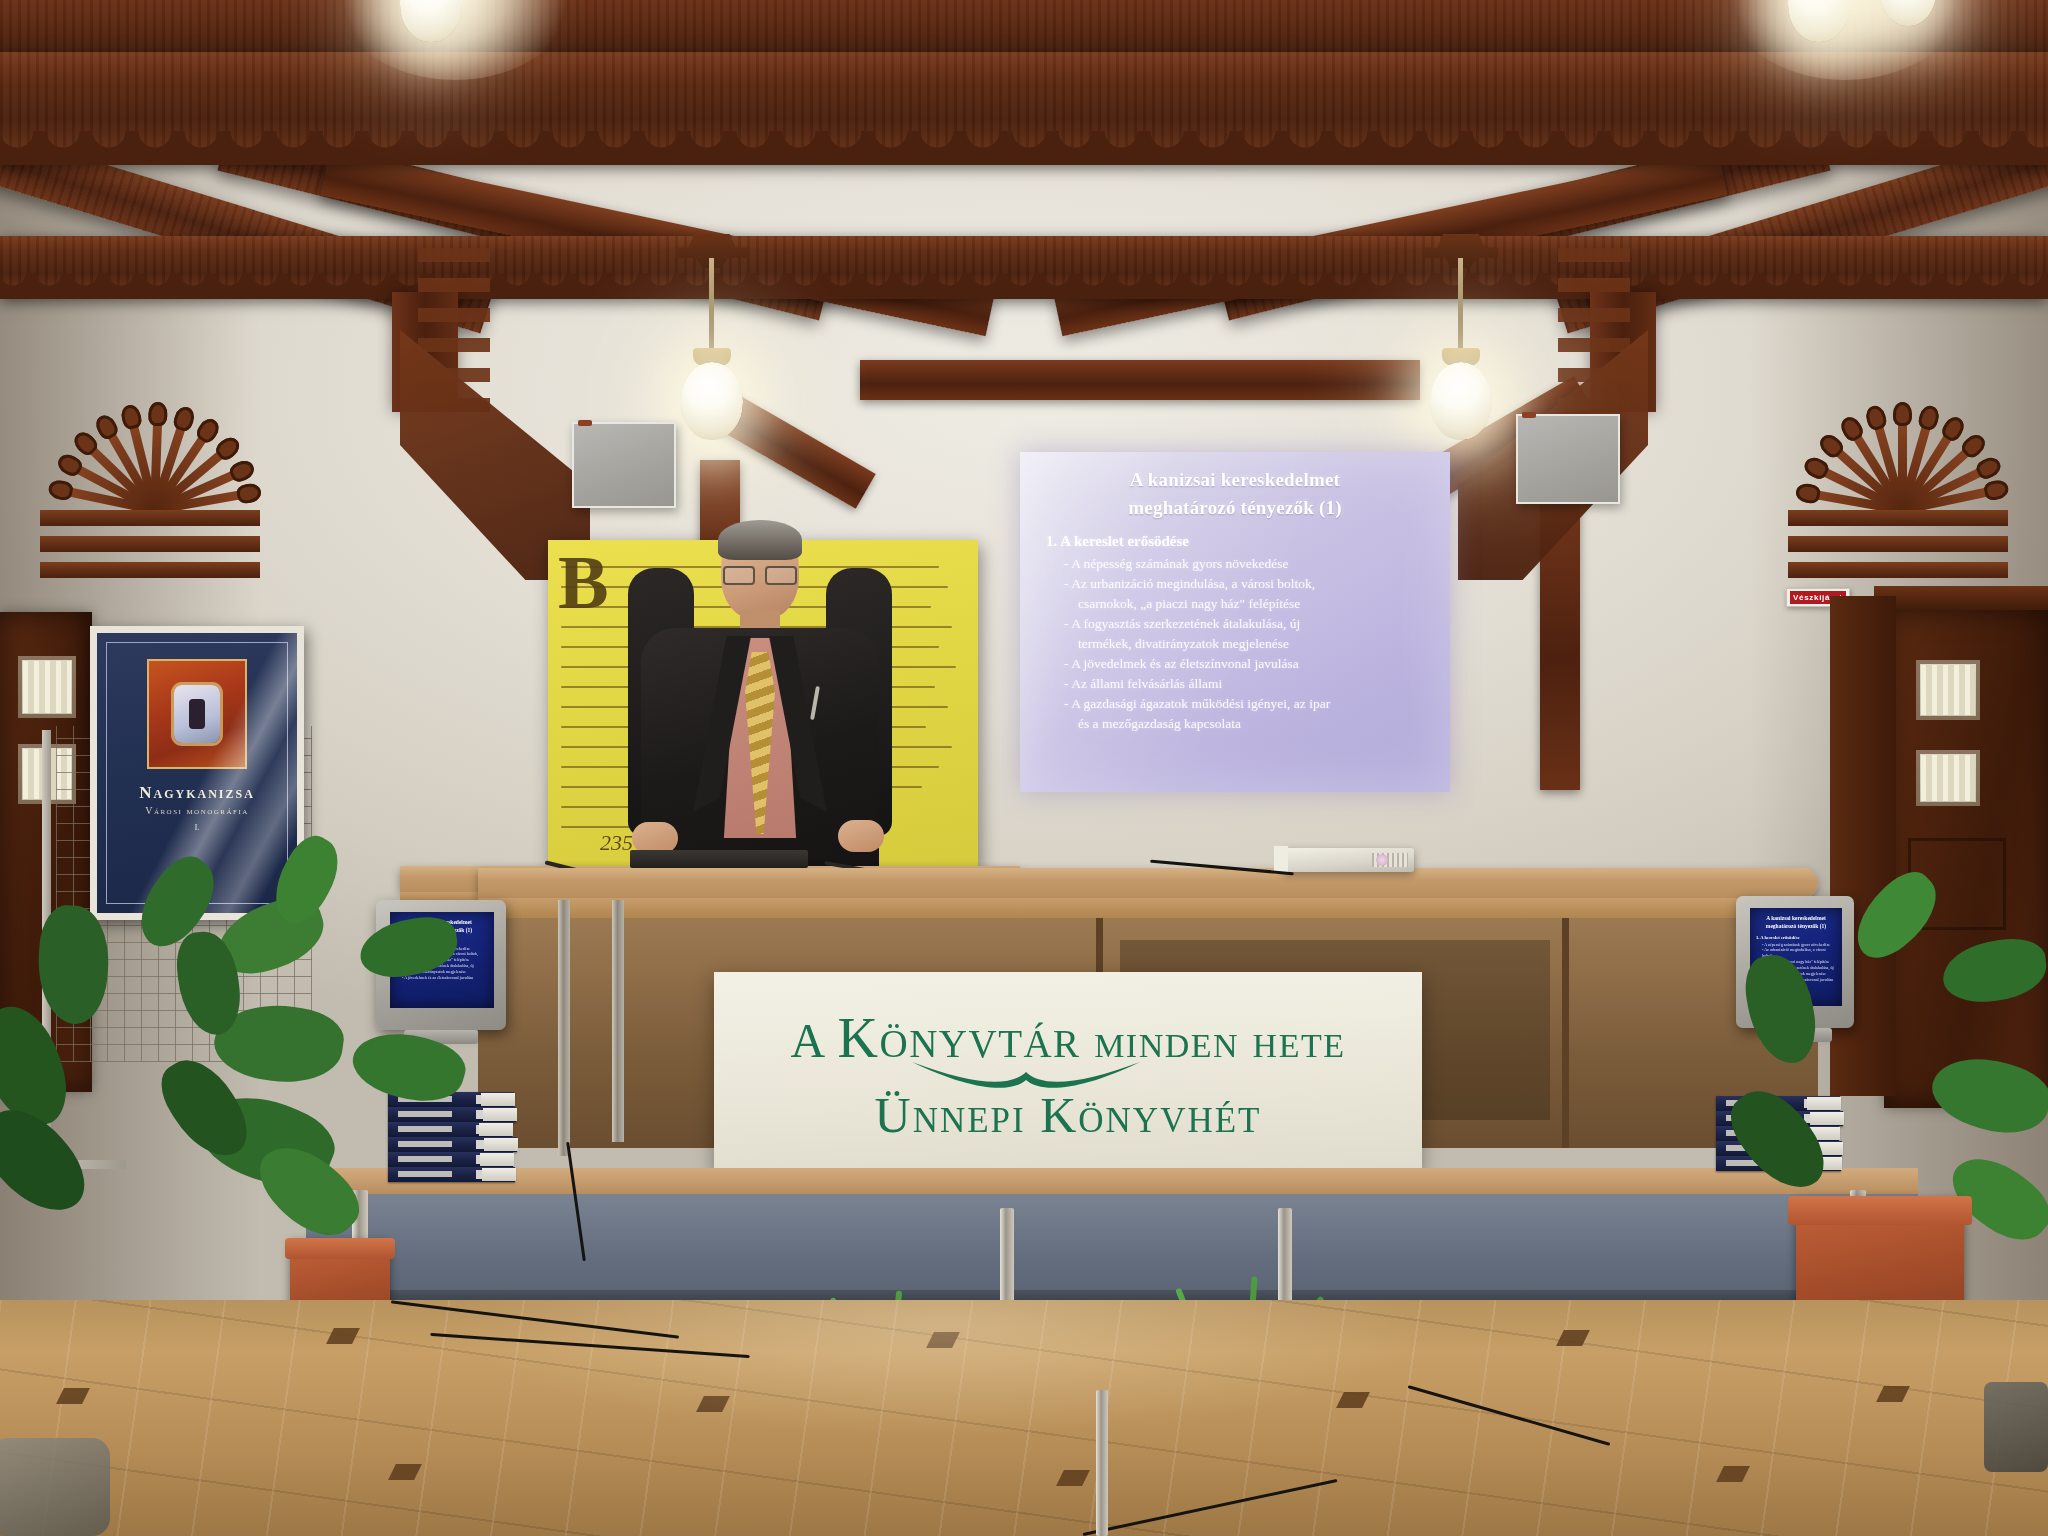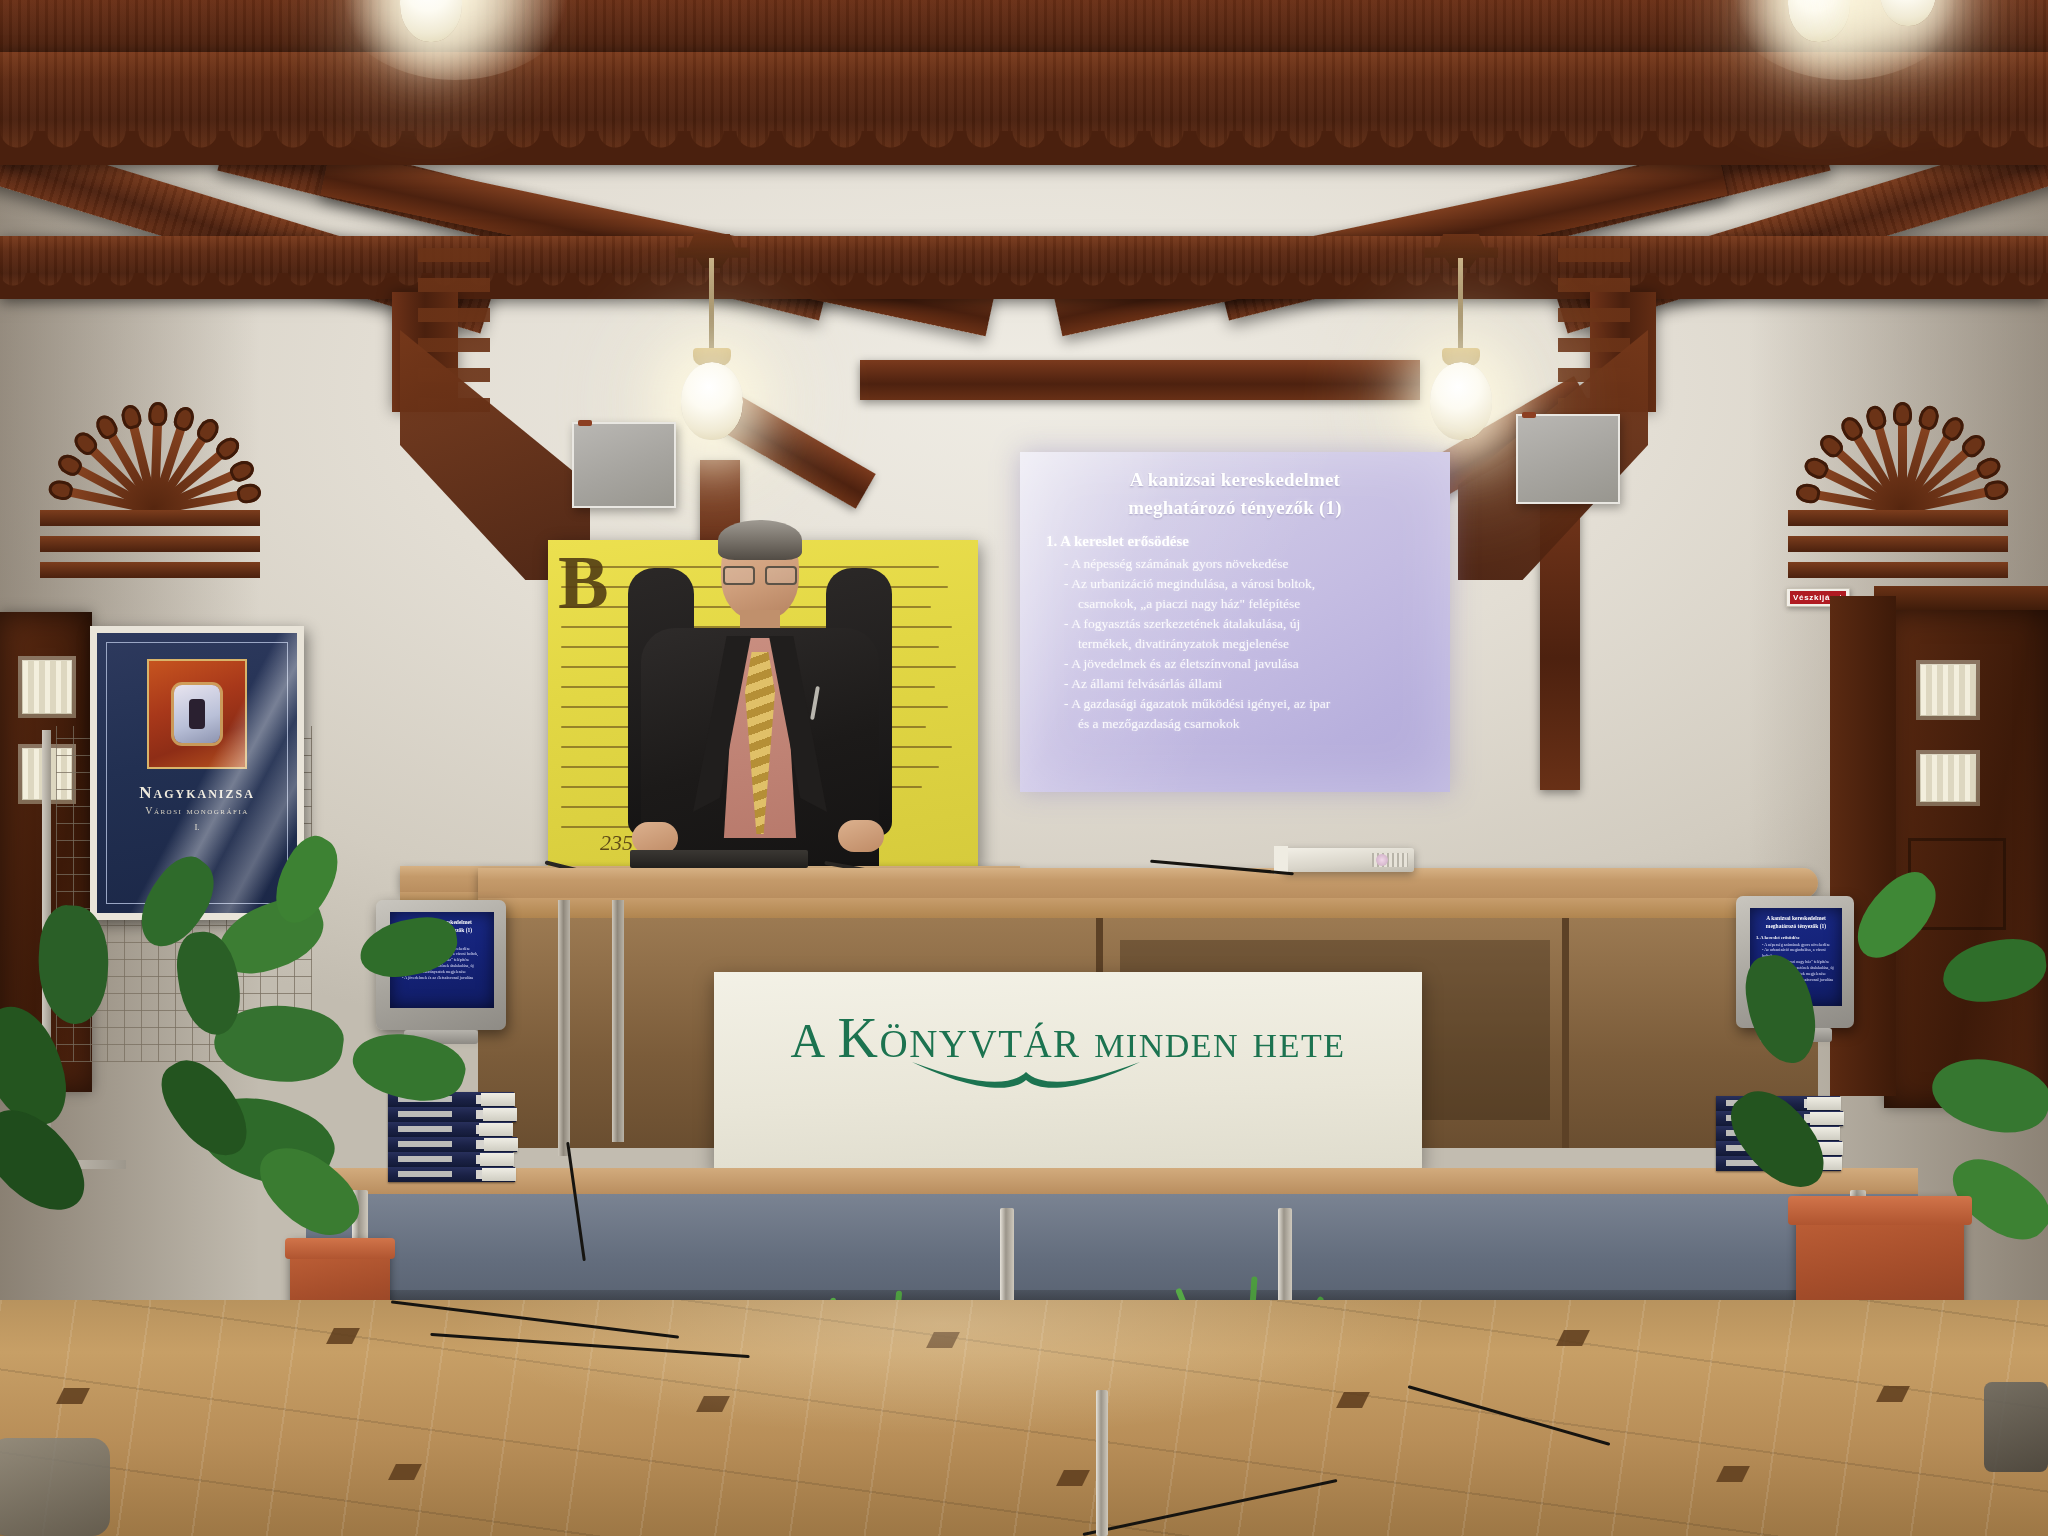--- a/index.html
+++ b/index.html
@@ -399,21 +399,21 @@
       <div class="slide-h2">1. A kereslet erősödése</div>
       <ul class="slide-ul">
         <li>- A népesség számának gyors növekedése</li>
         <li>- Az urbanizáció megindulása, a városi boltok,</li>
         <li style="text-indent:0;padding-left:14px;">csarnokok, „a piaczi nagy ház" felépítése</li>
         <li>- A fogyasztás szerkezetének átalakulása, új</li>
         <li style="text-indent:0;padding-left:14px;">termékek, divatirányzatok megjelenése</li>
         <li>- A jövedelmek és az életszínvonal javulása</li>
         <li>- Az állami felvásárlás állami</li>
         <li>- A gazdasági ágazatok működési igényei, az ipar</li>
-        <li style="text-indent:0;padding-left:14px;">és a mezőgazdaság csarnokok</li>
+        <li style="text-indent:0;padding-left:14px;">és a mezőgazdaság kapcsolata</li>
       </ul>
     </div>
   </div>
 
   <div class="exit-sign" style="left:1786px;top:588px;">
     <span>Vészkijárat</span>
   </div>
 
   <div class="door" style="left:1884px;top:608px;width:164px;height:500px;">
     <div class="door-head"></div>
@@ -528,20 +528,21 @@
   <div class="abs" style="left:1274px;top:846px;width:14px;height:28px;background:#efece2;"></div>
   <div class="abs cable-line" style="left:1150px;top:866px;width:144px;transform:rotate(5deg);"></div>
 
   <div class="banner" style="left:714px;top:972px;width:708px;height:200px;">
     <div class="banner-l1">
       <span>A </span><b>Könyvtár</b><span> minden hete</span>
     </div>
     <svg class="book-swoosh" viewBox="0 0 232 34">
       <path d="M2 4 C 60 26, 100 30, 116 14 C 132 30, 172 26, 230 4 C 172 32, 132 36, 116 22 C 100 36, 60 32, 2 4 Z" fill="#1c7350"></path>
     </svg>
+    <div class="banner-l2">Ünnepi Könyvhét</div>
   </div>
 
   <div class="stage-edge" style="left:306px;top:1168px;width:1612px;height:26px;"></div>
   <div class="stagefront" style="left:306px;top:1194px;width:1612px;height:132px;"></div>
   <div class="abs" style="left:306px;top:1290px;width:1612px;height:40px;background:linear-gradient(180deg,rgba(10,8,5,.2),rgba(10,8,5,.72));"></div>
 
   <div class="leg-metal" style="left:352px;top:1190px;width:16px;height:212px;"></div>
   <div class="leg-metal" style="left:1850px;top:1190px;width:16px;height:208px;"></div>
   <div class="leg-metal" style="left:1000px;top:1208px;width:14px;height:158px;"></div>
   <div class="leg-metal" style="left:1278px;top:1208px;width:14px;height:150px;"></div>

